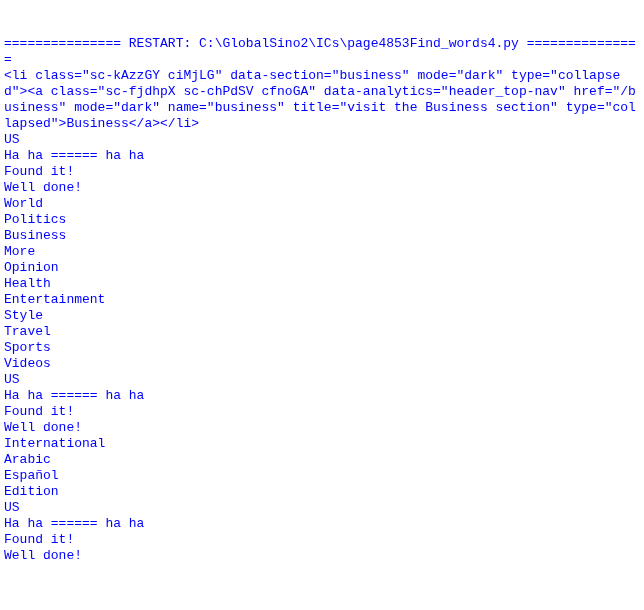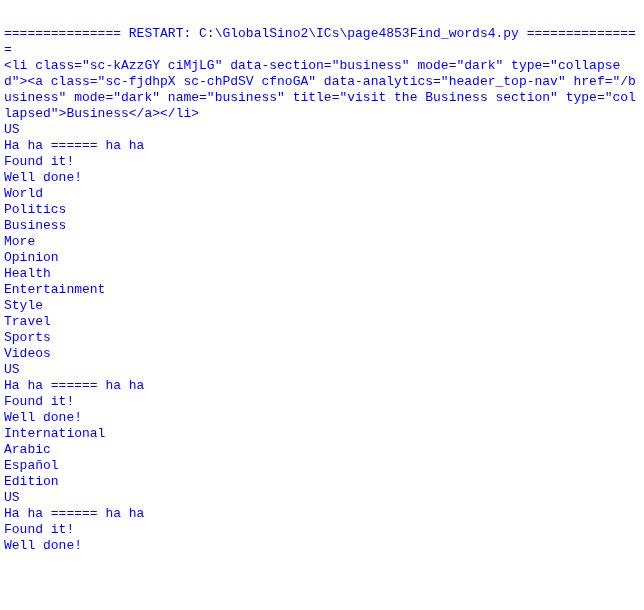--- a/index.html
+++ b/index.html
@@ -10,21 +10,21 @@
     background: #ffffff;
     font-family: "Courier New", monospace;
     font-size: 13px;
     line-height: 16px;
     color: #0000ff;
     overflow: hidden;
   }
   .shell {
     white-space: pre-wrap;
     word-break: break-all;
-    padding: 10px 4px;
+    padding: 20px 4px;
   }
   .line {
     display: block;
   }
 </style>
 </head>
 <body>
 
 <div class="shell">
 <span class="line">=============== RESTART: C:\GlobalSino2\ICs\page4853Find_words4.py ===============</span><span class="line">&lt;li class="sc-kAzzGY ciMjLG" data-section="business" mode="dark" type="collapsed"&gt;&lt;a class="sc-fjdhpX sc-chPdSV cfnoGA" data-analytics="header_top-nav" href="/business" mode="dark" name="business" title="visit the Business section" type="collapsed"&gt;Business&lt;/a&gt;&lt;/li&gt;</span><span class="line"></span><span class="line"></span><span class="line">US</span><span class="line">Ha ha ====== ha ha</span><span class="line">Found it!</span><span class="line">Well done!</span><span class="line"></span><span class="line"></span><span class="line">World</span><span class="line">Politics</span><span class="line">Business</span><span class="line">More</span><span class="line">Opinion</span><span class="line">Health</span><span class="line">Entertainment</span><span class="line">Style</span><span class="line">Travel</span><span class="line">Sports</span><span class="line">Videos</span><span class="line">US</span><span class="line">Ha ha ====== ha ha</span><span class="line">Found it!</span><span class="line">Well done!</span><span class="line"></span><span class="line"></span><span class="line">International</span><span class="line">Arabic</span><span class="line">Español</span><span class="line">Edition</span><span class="line">US</span><span class="line">Ha ha ====== ha ha</span><span class="line">Found it!</span><span class="line">Well done!</span></div>

